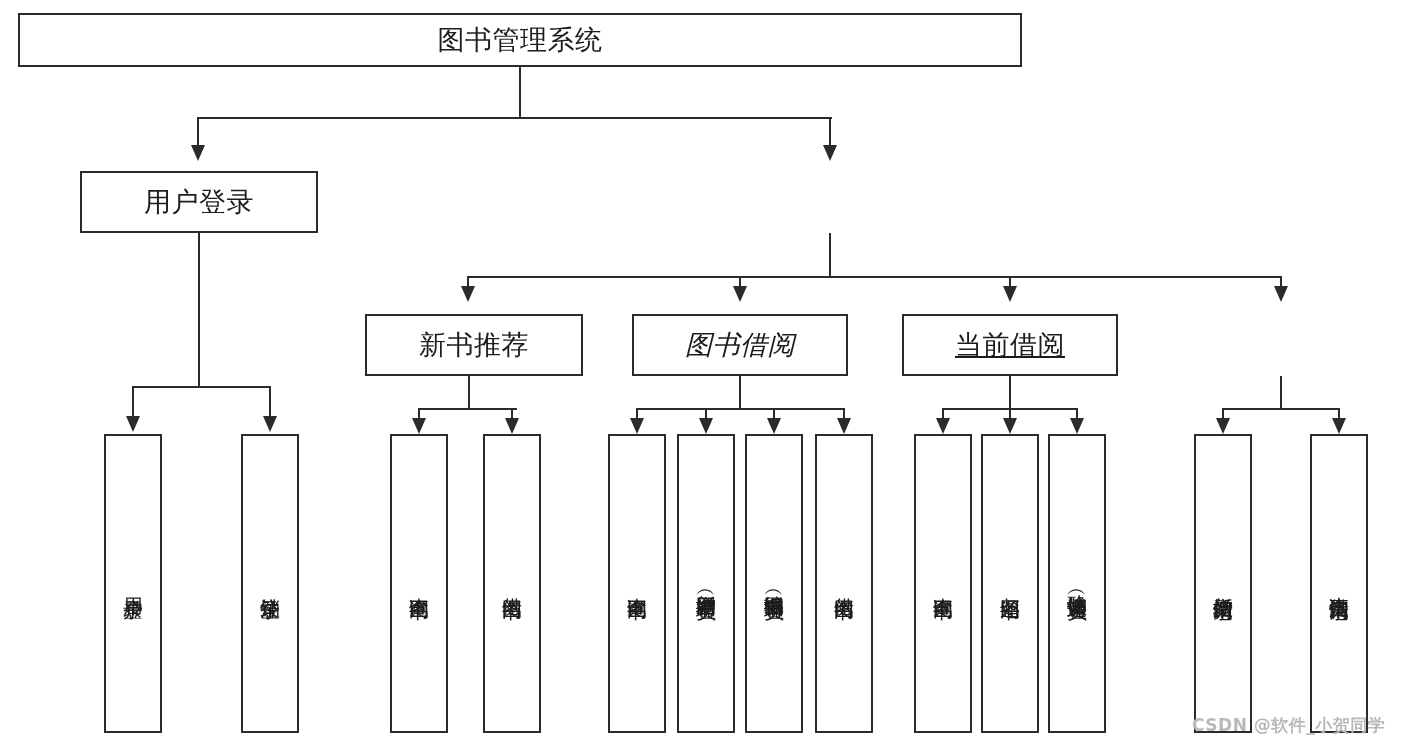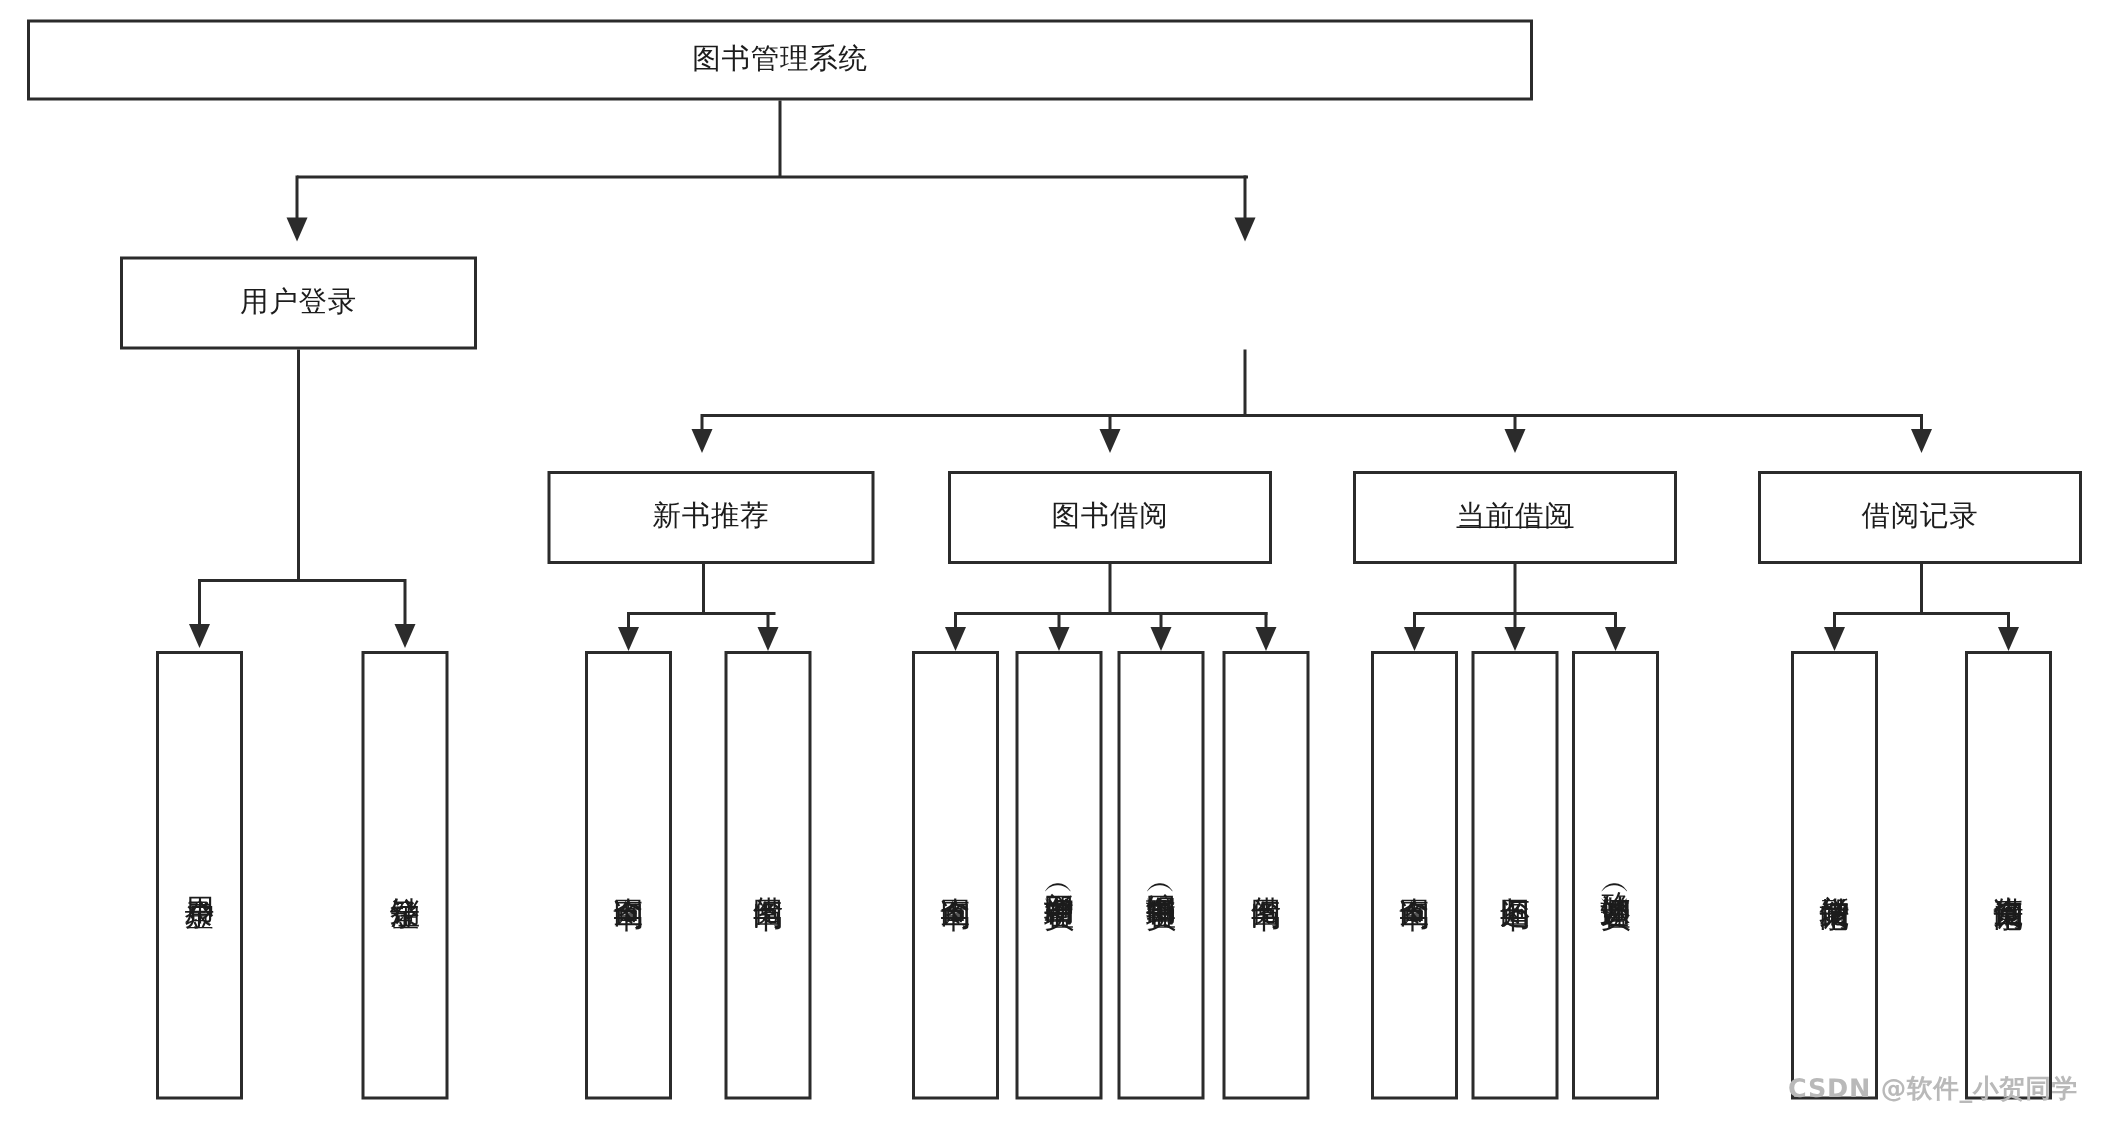--- a/index.html
+++ b/index.html
@@ -27,21 +27,21 @@
     background: #ffffff;
     display: flex;
     align-items: center;
     justify-content: center;
     text-align: center;
   }
   .node.root {
     border-width: 2px;
   }
   .node .lbl {
-    font-size: 19px;
+    font-size: 27px;
     line-height: 1.15;
     letter-spacing: 0.5px;
     color: #1c1c1c;
     white-space: nowrap;
   }
   .node.leaf {
     align-items: center;
     justify-content: center;
   }
   .node.leaf .lbl {
@@ -118,28 +118,25 @@
   <div class="vline" style="left:739px; top:276px; height:22px;"></div>
   <div class="arrow" style="left:733px; top:286px;"></div>
   <div class="vline" style="left:1009px; top:276px; height:22px;"></div>
   <div class="arrow" style="left:1003px; top:286px;"></div>
   <div class="vline" style="left:1280px; top:276px; height:22px;"></div>
   <div class="arrow" style="left:1274px; top:286px;"></div>
 
   <div class="node" style="left:365px; top:314px; width:218px; height:62px;">
     <span class="lbl">新书推荐</span>
   </div>
-  <div class="node" style="left:632px; top:314px; width:216px; height:62px;">
+  <div class="node" style="left:632px; top:314px; width:216px; height:62px;font-style:italic;">
     <span class="lbl">图书借阅</span>
   </div>
   <div class="node" style="left:902px; top:314px; width:216px; height:62px;text-decoration:underline;">
     <span class="lbl">当前借阅</span>
-  </div>
-  <div class="node" style="left:1172px; top:314px; width:216px; height:62px;">
-    <span class="lbl">借阅记录</span>
   </div>
 
   <div class="vline" style="left:468px; top:376px; height:33px;"></div>
   <div class="hline" style="left:419px; top:408px; width:98px;"></div>
   <div class="vline" style="left:418px; top:408px; height:14px;"></div>
   <div class="arrow" style="left:412px; top:418px;"></div>
   <div class="vline" style="left:511px; top:408px; height:14px;"></div>
   <div class="arrow" style="left:505px; top:418px;"></div>
 
   <div class="vline" style="left:739px; top:376px; height:33px;"></div>

